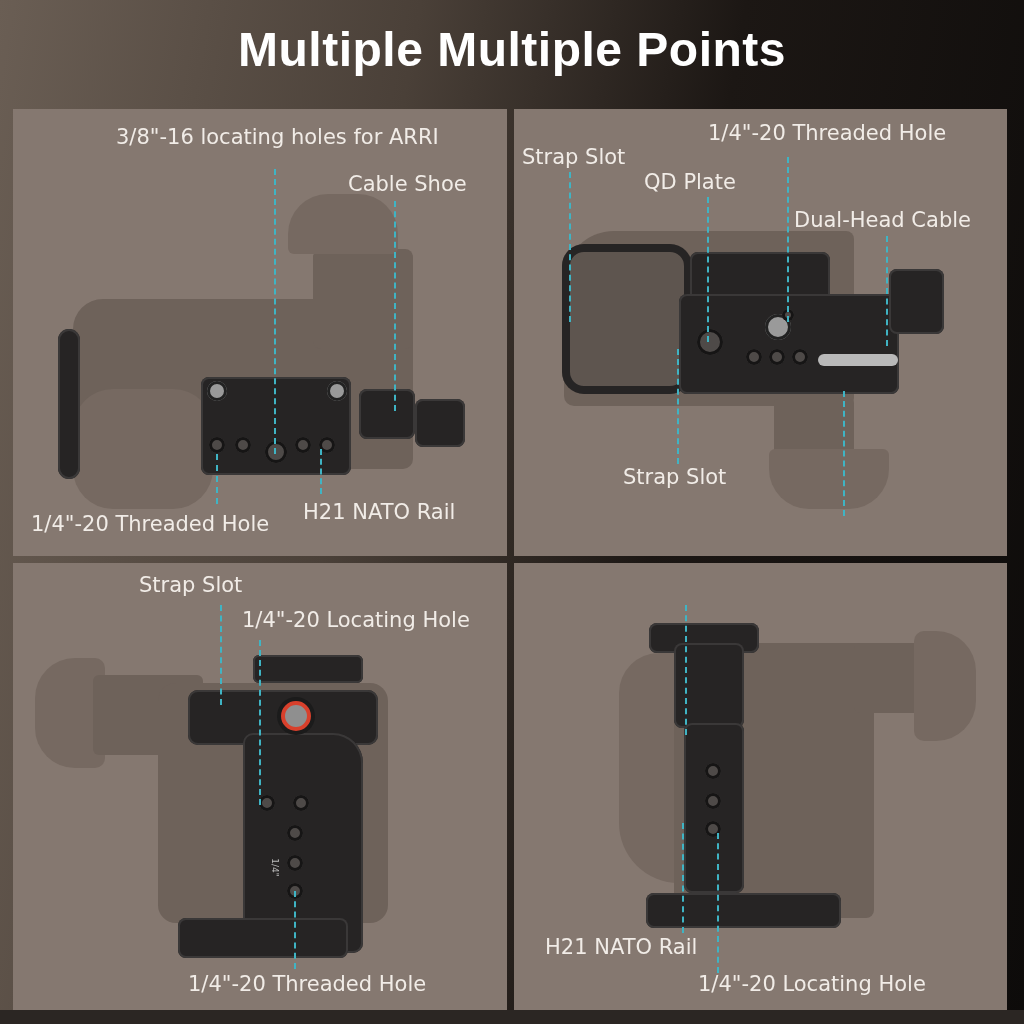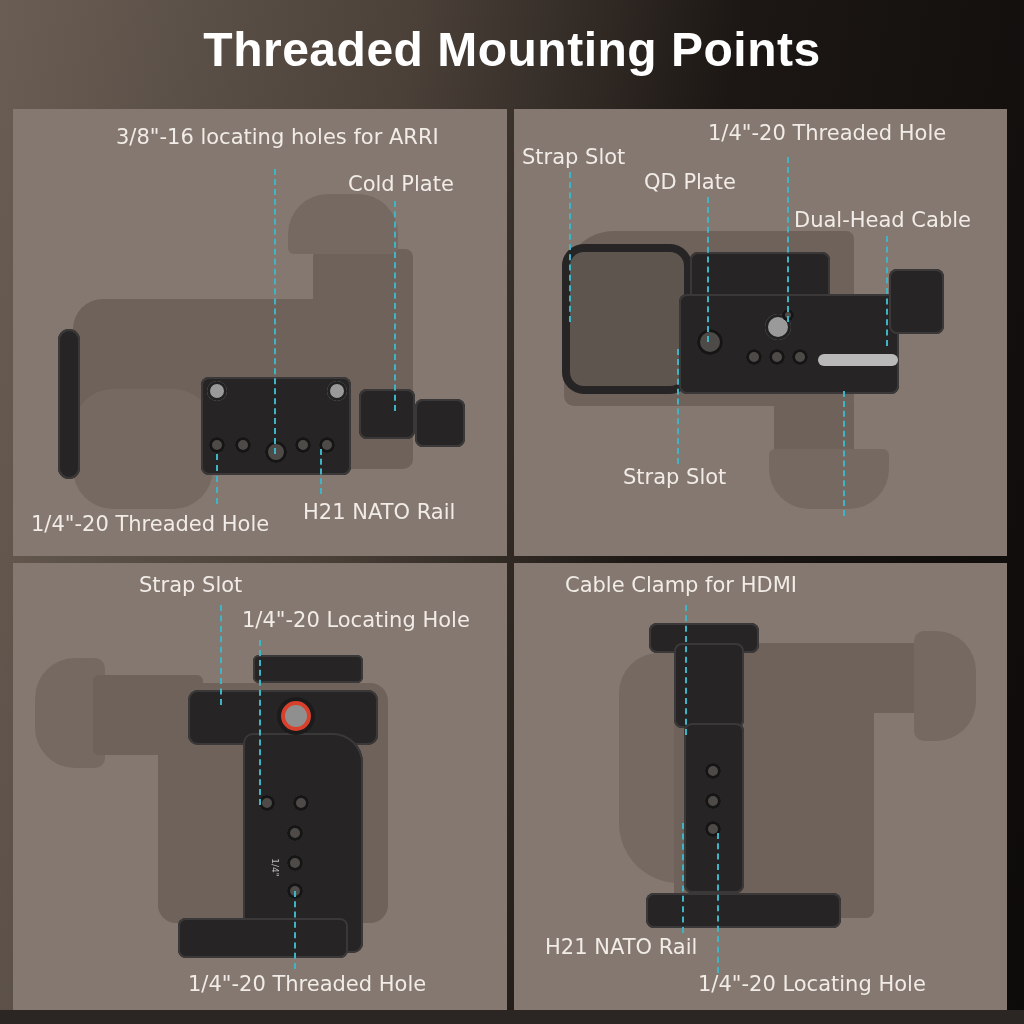--- a/index.html
+++ b/index.html
@@ -19,42 +19,42 @@
   .cam{position:absolute;background:#6e625a;border-radius:14px;}
   .cam.light{background:#766961;}
   .cage{position:absolute;background:#262424;border-radius:8px;box-shadow:inset 0 0 0 2px #3a3838;}
   .hole{position:absolute;width:16px;height:16px;border-radius:50%;background:#4e4a48;box-shadow:inset 0 0 0 3px #161515;}
   .screw{position:absolute;border-radius:50%;background:#9a9a9a;box-shadow:inset 0 0 0 3px #222;}
   .red-ring{position:absolute;border-radius:50%;border:4px solid #d8402c;background:#8f8f8f;box-shadow:0 0 0 4px #1b1b1b;}
 </style>
 </head>
 <body>
 
-<div class="title">Threaded Mounting Points</div>
+<div class="title">Multiple Multiple Points</div>
 
 <div class="panel p1">
   <div class="cam" style="left:60px;top:190px;width:340px;height:170px;border-radius:30px 10px 10px 30px;"></div>
   <div class="cam light" style="left:60px;top:280px;width:140px;height:120px;border-radius:40px;"></div>
   <div class="cam" style="left:300px;top:140px;width:100px;height:100px;border-radius:8px;"></div>
   <div class="cam light" style="left:275px;top:85px;width:110px;height:60px;border-radius:40px 40px 6px 6px;"></div>
   <div class="cage" style="left:45px;top:220px;width:22px;height:150px;border-radius:12px;"></div>
   <div class="cage" style="left:188px;top:268px;width:150px;height:98px;"></div>
   <div class="screw" style="left:194px;top:272px;width:20px;height:20px;"></div>
   <div class="screw" style="left:314px;top:272px;width:20px;height:20px;"></div>
   <div class="hole" style="left:196px;top:328px;"></div>
   <div class="hole" style="left:222px;top:328px;"></div>
   <div class="hole" style="left:252px;top:332px;width:22px;height:22px;"></div>
   <div class="hole" style="left:282px;top:328px;"></div>
   <div class="hole" style="left:306px;top:328px;"></div>
   <div class="cage" style="left:346px;top:280px;width:56px;height:50px;"></div>
   <div class="cage" style="left:402px;top:290px;width:50px;height:48px;"></div>
 
   <div class="lbl" style="left:103px;top:18px;">3/8"-16 locating holes for ARRI</div>
   <div class="lead" style="left:261px;top:60px;height:285px;"></div>
-  <div class="lbl" style="left:335px;top:65px;">Cold Plate</div>
+  <div class="lbl" style="left:335px;top:65px;">Cable Shoe</div>
   <div class="lead" style="left:381px;top:92px;height:210px;"></div>
   <div class="lead" style="left:203px;top:345px;height:50px;"></div>
   <div class="lead" style="left:307px;top:340px;height:45px;"></div>
   <div class="lbl" style="left:18px;top:405px;">1/4"-20 Threaded Hole</div>
   <div class="lbl" style="left:290px;top:393px;">H21 NATO Rail</div>
 </div>
 
 <div class="panel p2">
   <div class="cam" style="left:50px;top:122px;width:290px;height:175px;border-radius:50px 8px 8px 10px;"></div>
   <div class="cam" style="left:260px;top:290px;width:80px;height:60px;border-radius:4px;"></div>
@@ -114,21 +114,20 @@
   <div class="cam" style="left:340px;top:80px;width:100px;height:70px;border-radius:6px;"></div>
   <div class="cam light" style="left:400px;top:68px;width:62px;height:110px;border-radius:10px 40px 40px 10px;"></div>
   <div class="cage" style="left:135px;top:60px;width:110px;height:30px;"></div>
   <div class="cage" style="left:160px;top:80px;width:70px;height:85px;"></div>
   <div class="cage" style="left:170px;top:160px;width:60px;height:170px;"></div>
   <div class="cage" style="left:132px;top:330px;width:195px;height:35px;"></div>
   <div class="hole" style="left:191px;top:200px;"></div>
   <div class="hole" style="left:191px;top:230px;"></div>
   <div class="hole" style="left:191px;top:258px;"></div>
 
-  <div class="lbl" style="left:51px;top:12px;">Cable Clamp for HDMI</div>
   <div class="lead" style="left:171px;top:42px;height:130px;"></div>
   <div class="lead" style="left:168px;top:260px;height:110px;"></div>
   <div class="lead" style="left:203px;top:270px;height:140px;"></div>
   <div class="lbl" style="left:31px;top:374px;">H21 NATO Rail</div>
   <div class="lbl" style="left:184px;top:411px;">1/4"-20 Locating Hole</div>
 </div>
 
 <div class="bottom-strip"></div>
 
 </body></html>

